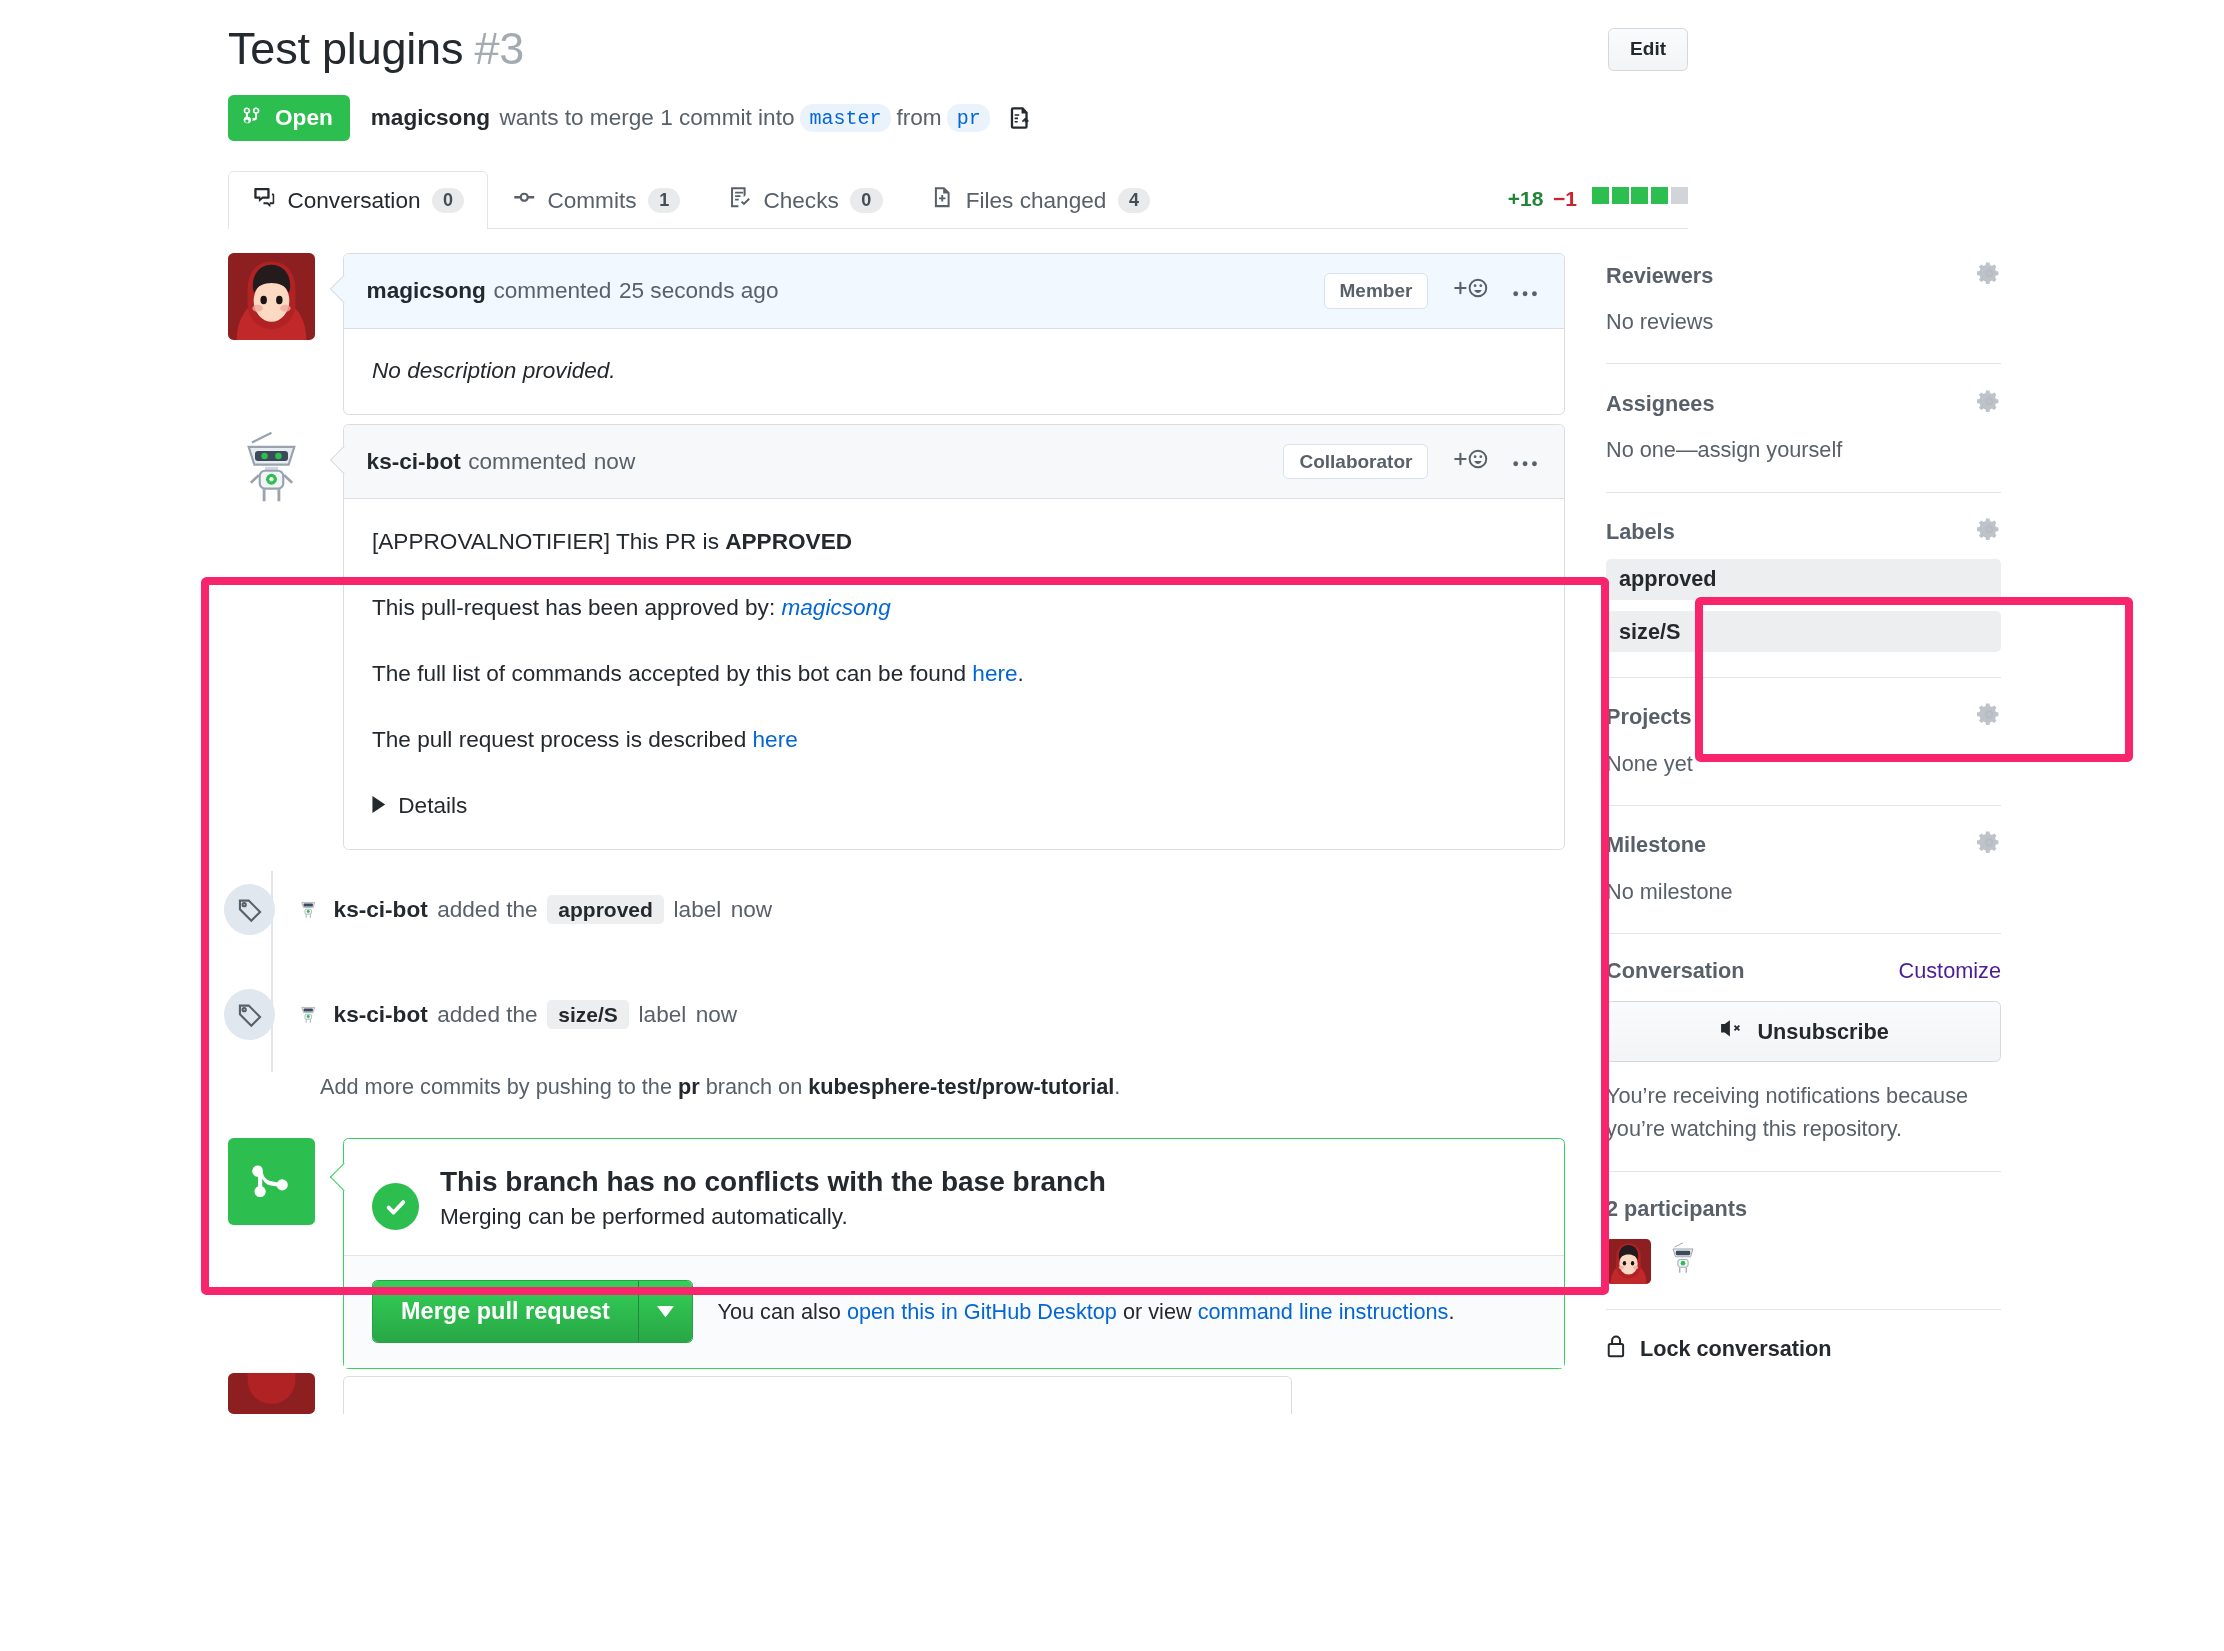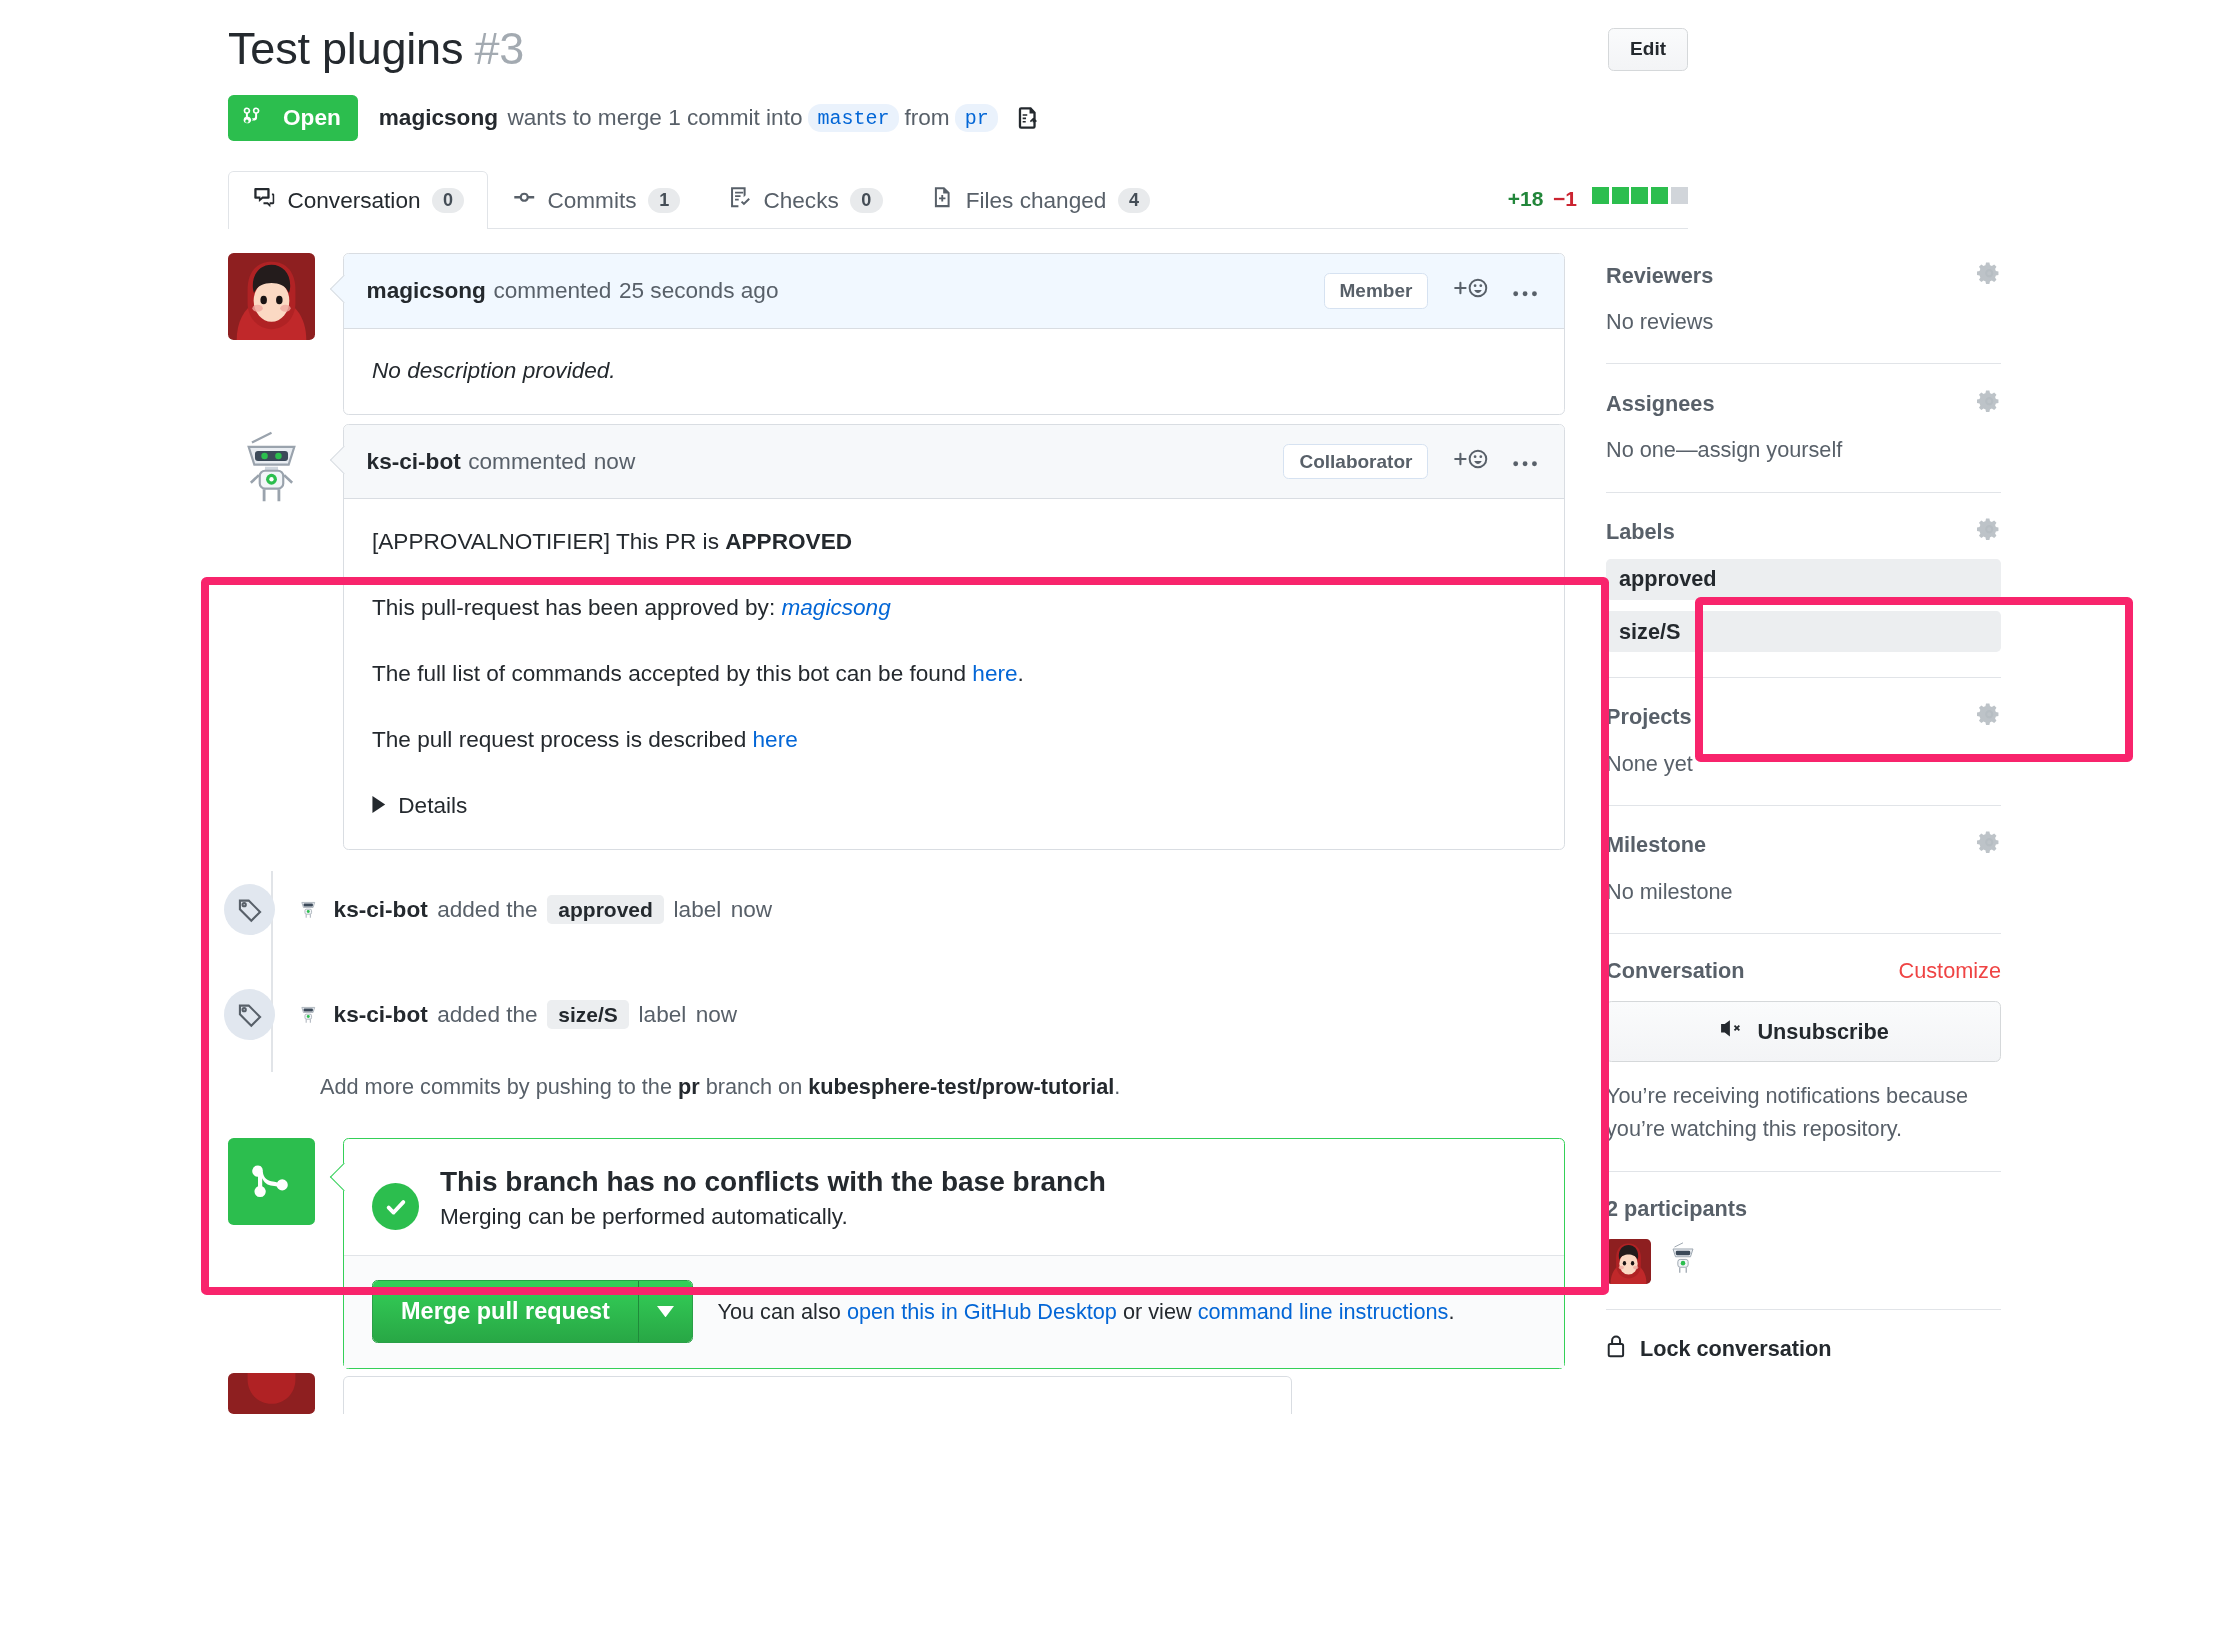--- a/index.html
+++ b/index.html
@@ -22,21 +22,21 @@
   .pr-num { color:#a3aab1; font-weight:300; margin-left:11.3px; }
   .edit-btn {
     position:absolute; right:128px; top:28px;
     border:0.9px solid #d5d8da; border-radius:5.6px;
     background:linear-gradient(#fafbfc,#f3f4f6);
     padding:9.4px 21px; font-size:19px; color:#24292e; font-weight:600;
     cursor:pointer;
   }
   .meta-row { display:flex; align-items:center; margin-top:21px; font-size:22.6px; color:#586069; }
   .state-badge {
-    display:inline-flex; align-items:center; gap:21px;
+    display:inline-flex; align-items:center; gap:13px;
     background:#2cbe4e; color:#fff; font-weight:600; font-size:22.6px;
     border-radius:5.6px; padding:8.5px 17px 8.5px 13px; margin-right:21px;
   }
   .meta-row b { color:#24292e; font-weight:600; }
   .branch-chip {
     background:#eaf2fc; color:#0366d6; border-radius:13px;
     font-family:"Liberation Mono", monospace; font-size:20px;
     padding:2.8px 9.4px; margin:0 5.6px;
   }
   .copy-ic { margin-left:11.3px; display:inline-flex; }
@@ -169,21 +169,21 @@
     background:linear-gradient(#34d058,#28a745); color:#fff; padding:17px 17px;
     border-left:0.9px solid #1f8a3a; display:flex;align-items:center;
   }
   .merge-note{ font-size:21.7px; color:#24292e;}
 
   
   .sb-sec{ padding:0 0 24.5px 0; border-bottom:0.9px solid #e1e4e8; margin-bottom:24.5px;}
   .sb-sec:last-child{border-bottom:none;}
   .sb-head{ display:flex; align-items:center; font-size:21.7px; font-weight:600; color:#586069;}
   .sb-head .gear{ margin-left:auto; }
-  .sb-head .custom{ margin-left:auto; font-weight:400; color:#ef4444; font-size:21.7px; cursor:pointer;}
+  .sb-head .custom{ margin-left:auto; font-weight:400; color:#4c1d95; font-size:21.7px; cursor:pointer;}
   .sb-val{ font-size:21.7px; color:#586069; margin-top:15px; line-height:1.5;}
   .sb-label{
     background:#eceef0; border-radius:4.7px; padding:7.5px 13px;
     font-size:21.7px; font-weight:700; color:#24292e; margin-top:11.3px;
   }
   .unsub-btn{
     margin-top:17px; width:100%; border:0.9px solid #d5d8da; border-radius:5.6px;
     background:linear-gradient(#fafbfc,#f3f4f6); padding:15px; font-size:21.7px; font-weight:600;
     color:#24292e; display:flex;align-items:center;justify-content:center;gap:11.3px; cursor:pointer;
   }

